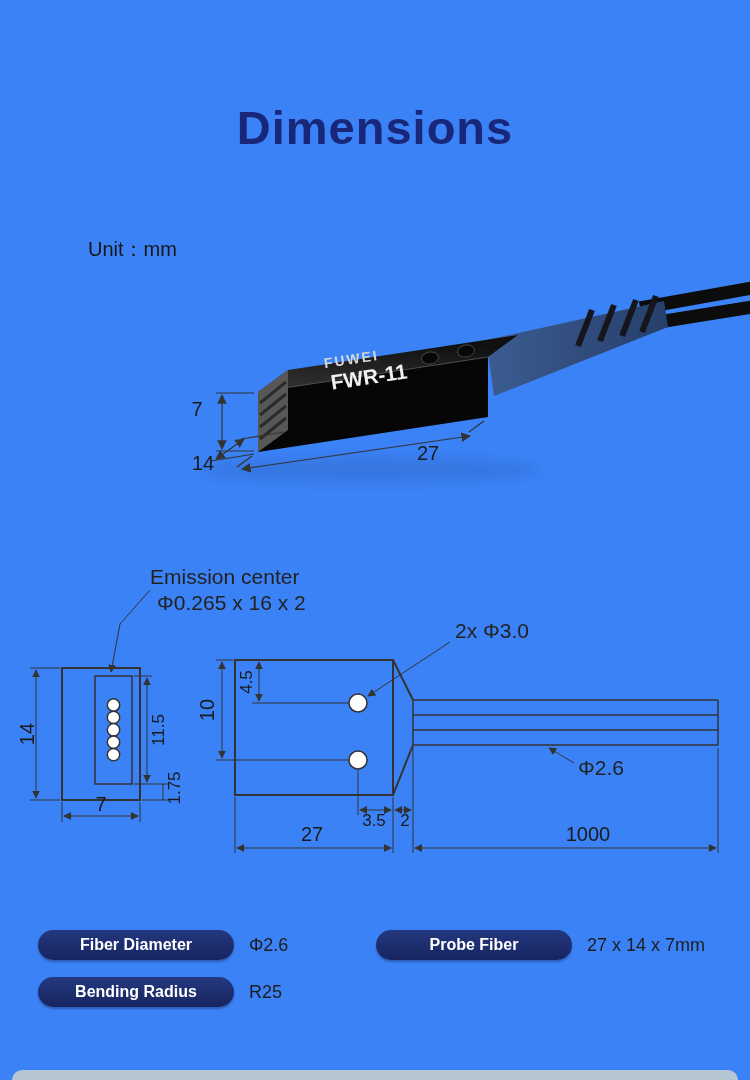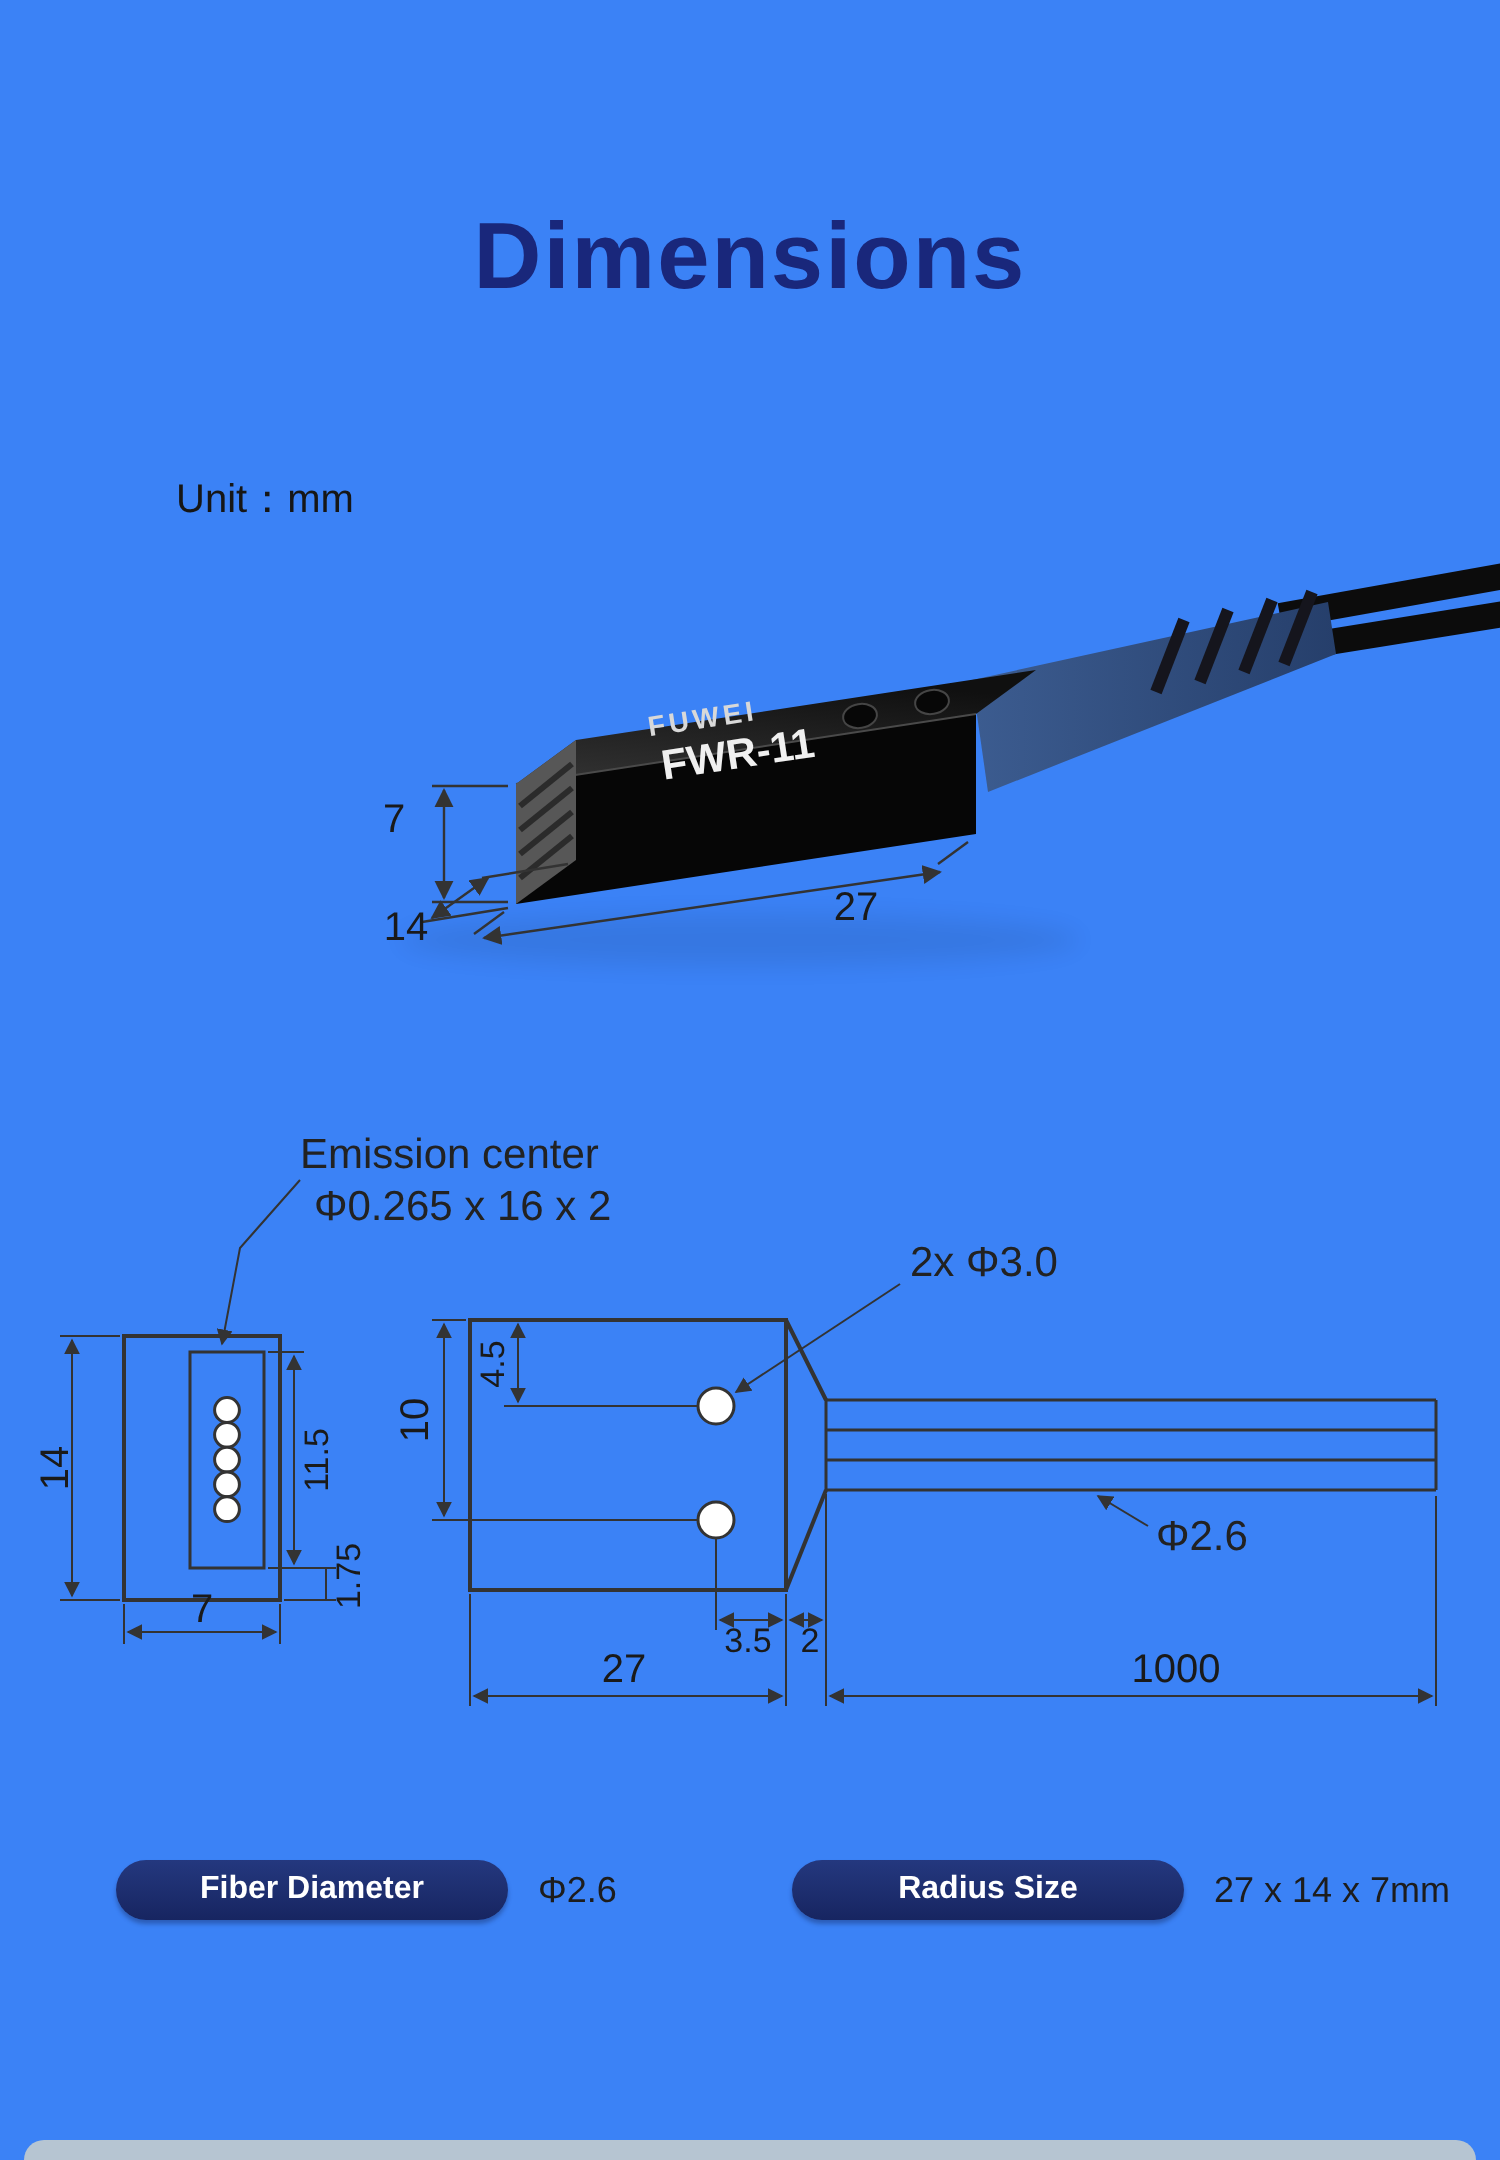--- a/index.html
+++ b/index.html
@@ -24,21 +24,21 @@
   .specs{
     position:absolute;top:930px;left:38px;width:690px;
     display:grid;grid-template-columns:338px auto;row-gap:17px;
   }
   .spec{display:flex;align-items:center;}
   .pill{
     width:196px;height:30px;border-radius:16px;
     background:linear-gradient(#24387f,#172561);
     box-shadow:0 2px 2px rgba(15,25,70,.35);
     color:#ffffff;font-size:16px;font-weight:bold;
-    line-height:30px;text-align:center;flex:0 0 auto;margin-left:20px;
+    line-height:30px;text-align:center;flex:0 0 auto;
   }
   .val{
     margin-left:15px;font-size:18px;color:#1d1d1d;white-space:nowrap;
   }
   .next-edge{
     position:absolute;bottom:0;left:12px;right:12px;height:10px;
     background:#b6c5d2;border-radius:10px 10px 0 0;
   }
 </style>
 </head>
@@ -199,19 +199,23 @@
       </marker>
     </defs>
   </svg>
 
   <div class="specs">
     <div class="spec">
       <div class="pill">Fiber Diameter</div>
       <div class="val">Φ2.6</div>
     </div>
     <div class="spec">
-      <div class="pill">Radius Size</div>
+      <div class="pill">Probe Fiber</div>
       <div class="val">27 x 14 x 7mm</div>
     </div>
+    <div class="spec">
+      <div class="pill">Bending Radius</div>
+      <div class="val">R25</div>
+    </div>
   </div>
 
   <div class="next-edge"></div>
 </div>
 
 </body></html>

